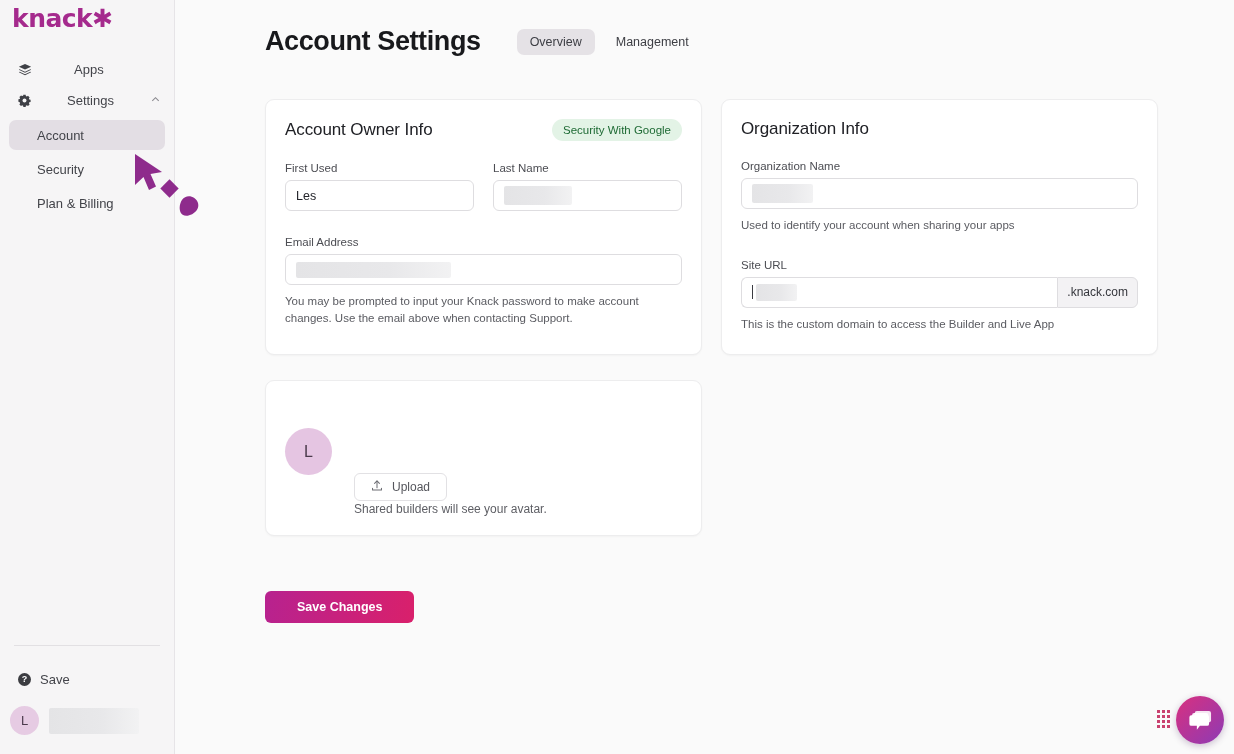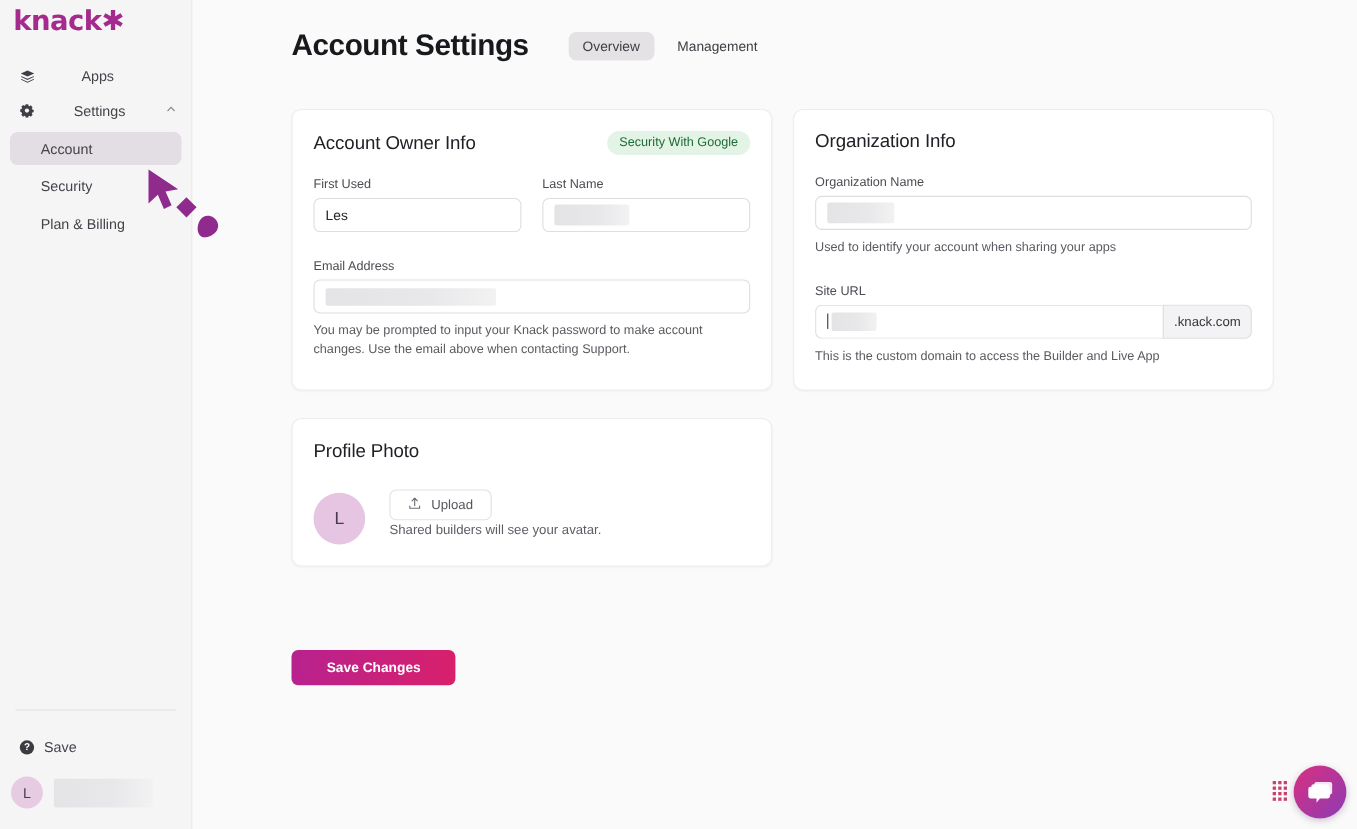--- a/index.html
+++ b/index.html
@@ -143,20 +143,21 @@
     width: 47px; height: 47px; border-radius: 50%;
     background: #e5c5e2; color: #4a3a4b;
     display: flex; align-items: center; justify-content: center;
     font-size: 16px; flex: 0 0 47px; margin-top: 3px;
   }
   .upload-btn {
     display: inline-flex; align-items: center; gap: 9px;
     border: 1px solid #e2e1e4; background: #fff; border-radius: 6px;
     height: 28px; padding: 0 16px; font-size: 12px; color: #55565c;
     cursor: pointer;
+    margin-top: 48px;
   }
   .photo-note { font-size: 12px; color: #5d5e64; margin-top: 1px; }
 
   .save-btn {
     position: absolute; left: 90px; top: 591px;
     border: none; cursor: pointer;
     background: linear-gradient(100deg, #b7228f 0%, #d9206b 100%);
     color: #fff; font-size: 12.5px; font-weight: 700;
     padding: 9px 32px; border-radius: 6px;
     font-family: "Liberation Sans", sans-serif;
@@ -310,21 +311,20 @@
                 <span class="redact" style="width:41px;height:17px;"></span>
               </div>
               <div class="addon">.knack.com</div>
             </div>
             <div class="hint">This is the custom domain to access the Builder and Live App</div>
           </div>
         </section>
       </div>
 
       <section class="card card-photo">
-        <div class="card-title">Profile Photo</div>
         <div class="photo-body">
           <div class="avatar-lg">
             <span>L</span>
           </div>
           <div>
             <button class="upload-btn">
               <span>
                 <svg width="12" height="13" viewBox="0 0 14 15" fill="none" stroke="#6c6d73" stroke-width="1.2" stroke-linecap="round" stroke-linejoin="round">
                   <path d="M7 10V2.2"></path>
                     <path d="M4.2 5 7 2.2 9.8 5"></path>

